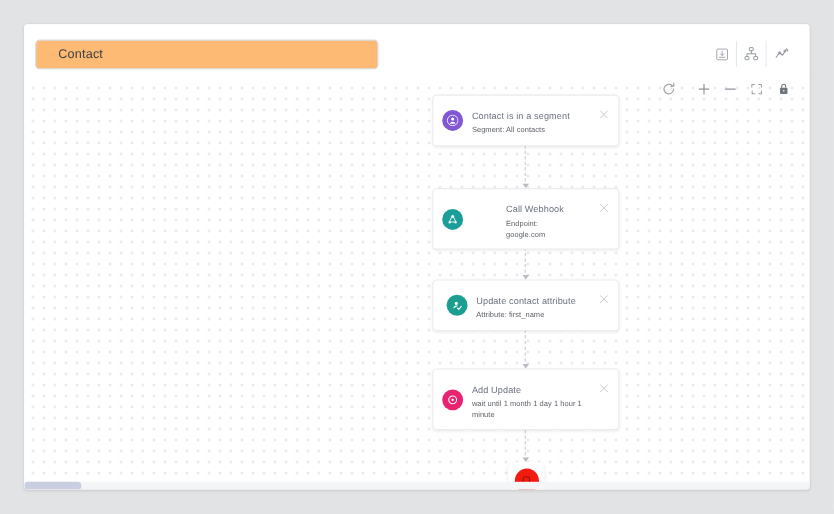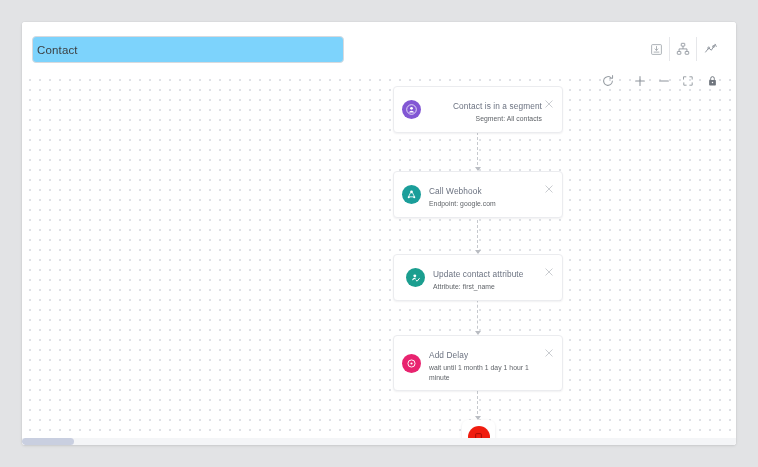--- a/index.html
+++ b/index.html
@@ -37,25 +37,25 @@
   }
 
   #name-field {
     position: absolute;
     left: 10px;
     top: 14px;
     width: 312px;
     height: 27px;
     border: 1px solid #d8dade;
     border-radius: 4px;
-    background: #7dd3fc;
+    background: #fdba74;
     font-family: "Liberation Sans", sans-serif;
     font-size: 11.5px;
     color: #3c4043;
-    padding: 0 4px;
+    padding: 0 20px;
     outline: none;
     letter-spacing: 0.15px;
   }
   #name-field::placeholder { color: #9aa0a6; }
 
   
   #view-toolbar {
     position: absolute;
     right: 12px;
     top: 15px;
@@ -171,22 +171,22 @@
     align-self: flex-start;
     margin-top: 2px;
     cursor: pointer;
     background: transparent;
     border: none;
     padding: 0;
   }
   .node-close svg { display: block; }
 
   
-  #node-0 { left: 371px; top: 14px; text-align: right; }
-  #node-1 { left: 371px; top: 99px; }
+  #node-0 { left: 371px; top: 14px; }
+  #node-1 { left: 371px; top: 99px; gap: 31px; }
   #node-2 { left: 371px; top: 182px; padding-left: 12px; }
   #node-3 { left: 371px; top: 263px; }
 
   
   #node-end {
     position: absolute;
     left: 440px;
     top: 348px;
     width: 33px;
     height: 33px;
@@ -409,21 +409,21 @@
     </div>
 
     <div class="node" id="node-3">
       <span class="node-icon" style="background:#e8236f">
         <svg width="11" height="11" viewBox="0 0 16 16">
           <circle cx="8" cy="8" r="5.2" fill="none" stroke="#ffffff" stroke-width="1.4"></circle>
           <circle cx="8" cy="8" r="1.6" fill="#ffffff"></circle>
         </svg>
       </span>
       <span class="node-text">
-        <span class="node-title">Add Delay</span>
+        <span class="node-title">Add Update</span>
         <span class="node-sub" style="display:block">wait until 1 month 1 day 1 hour 1 minute</span>
       </span>
       <button class="node-close">
         <svg width="8" height="8" viewBox="0 0 10 10">
           <path d="M1 1l8 8M9 1l-8 8" stroke="#c3c6cb" stroke-width="1.1" stroke-linecap="round"></path>
         </svg>
       </button>
     </div>
 
     <div id="node-end">

